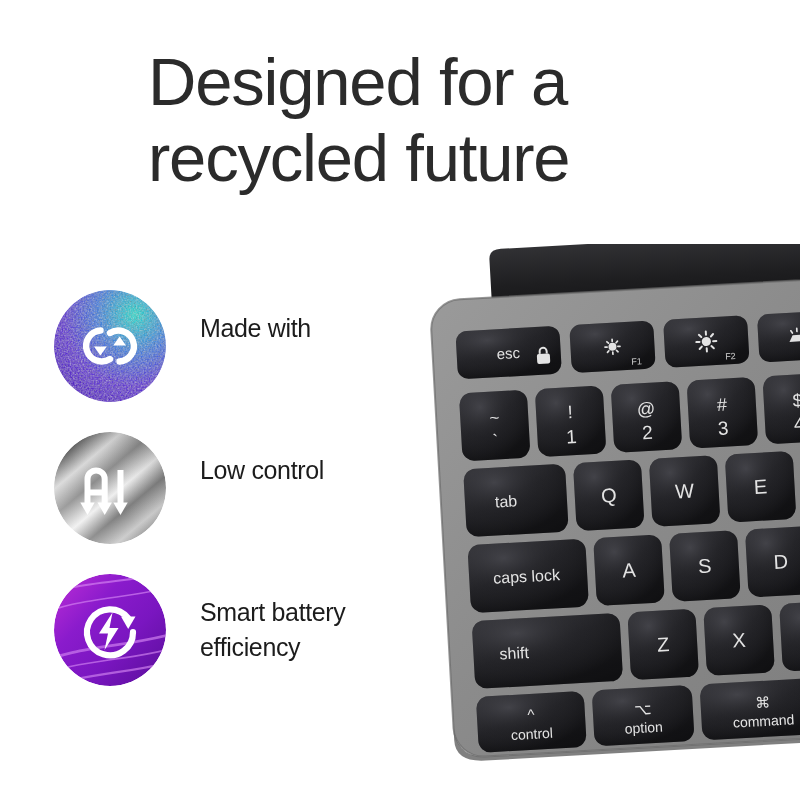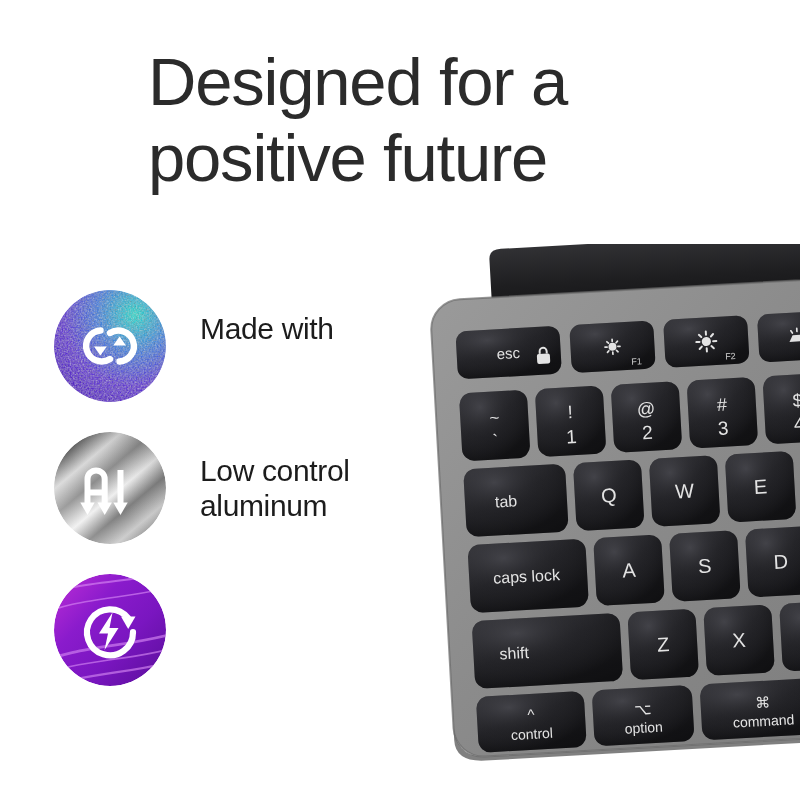--- a/index.html
+++ b/index.html
@@ -57,21 +57,21 @@
     overflow: hidden;
   }
   .feature-icon svg { display: block; width: 100%; height: 100%; }
 
   .feature-label {
     position: absolute;
     left: 146px;
     top: 21px;
     width: 236px;
     font-family: "Liberation Sans", sans-serif;
-    font-size: 30px;
+    font-size: 25px;
     line-height: 35px;
     font-weight: 400;
     letter-spacing: -0.35px;
     color: #1c1c1c;
   }
   .feature-label .fl-line { display: block; white-space: nowrap; }
 
   
   #keyboard-wrap {
     position: absolute;
@@ -82,21 +82,21 @@
   }
   #keyboard-wrap svg { display: block; }
 </style>
 </head>
 <body>
 
 <div id="stage">
 
   <h1 id="headline">
     <span class="hl-line">Designed for a</span>
-    <span class="hl-line">positive future</span>
+    <span class="hl-line">recycled future</span>
   </h1>
 
   <div id="features">
 
     <div class="feature-row">
       <div class="feature-icon">
         <svg viewBox="0 0 112 112" xmlns="http://www.w3.org/2000/svg">
           <defs>
             <radialGradient id="g1a" cx="72%" cy="22%" r="88%">
               <stop offset="0%" stop-color="#1ee0cf"></stop>
@@ -162,21 +162,20 @@
             <path d="M33.8 60.5 L50.4 60.5"></path>
             <path d="M66.5 38.0 L66.5 72.0"></path>
           </g>
           <path d="M26.3 70.5 L40.7 70.5 L33.5 83.0 z" fill="#ffffff"></path>
           <path d="M43.5 70.5 L57.9 70.5 L50.7 83.0 z" fill="#ffffff"></path>
           <path d="M59.3 70.5 L73.7 70.5 L66.5 83.0 z" fill="#ffffff"></path>
         </svg>
       </div>
       <div class="feature-label">
         <span class="fl-line">Low control</span>
-        <span class="fl-line">aluminum</span>
       </div>
     </div>
 
     <div class="feature-row">
       <div class="feature-icon">
         <svg viewBox="0 0 112 112" xmlns="http://www.w3.org/2000/svg">
           <defs>
             <linearGradient id="g3a" x1="5%" y1="10%" x2="95%" y2="95%">
               <stop offset="0%" stop-color="#b32ad4"></stop>
               <stop offset="30%" stop-color="#8a1bcc"></stop>
@@ -202,20 +201,24 @@
             <path d="M-12 132 C 30 112, 84 114, 134 98" stroke-width="1.4"></path>
           </g>
 
           <g fill="none" stroke="#ffffff" stroke-width="6.2" stroke-linecap="round">
             <path d="M74.0 44.0 a23 23 0 1 0 5.0 14.2"></path>
           </g>
           <path d="M67.0 42.5 L81.5 42.5 L74.2 55.0 z" fill="#ffffff"></path>
           <path d="M58.5 38.5 L45.0 59.5 L54.0 59.5 L50.5 76.0 L64.5 54.0 L55.5 54.0 z" fill="#ffffff"></path>
         </svg>
       </div>
+      <div class="feature-label">
+        <span class="fl-line">Smart battery</span>
+        <span class="fl-line">efficiency</span>
+      </div>
     </div>
 
   </div>
 
   <div id="keyboard-wrap">
     <svg width="420" height="520" viewBox="0 0 420 520" xmlns="http://www.w3.org/2000/svg">
       <defs>
         <linearGradient id="chassisG" x1="0%" y1="0%" x2="100%" y2="100%">
           <stop offset="0%" stop-color="#9a9a9a"></stop>
           <stop offset="45%" stop-color="#8b8b8b"></stop>

